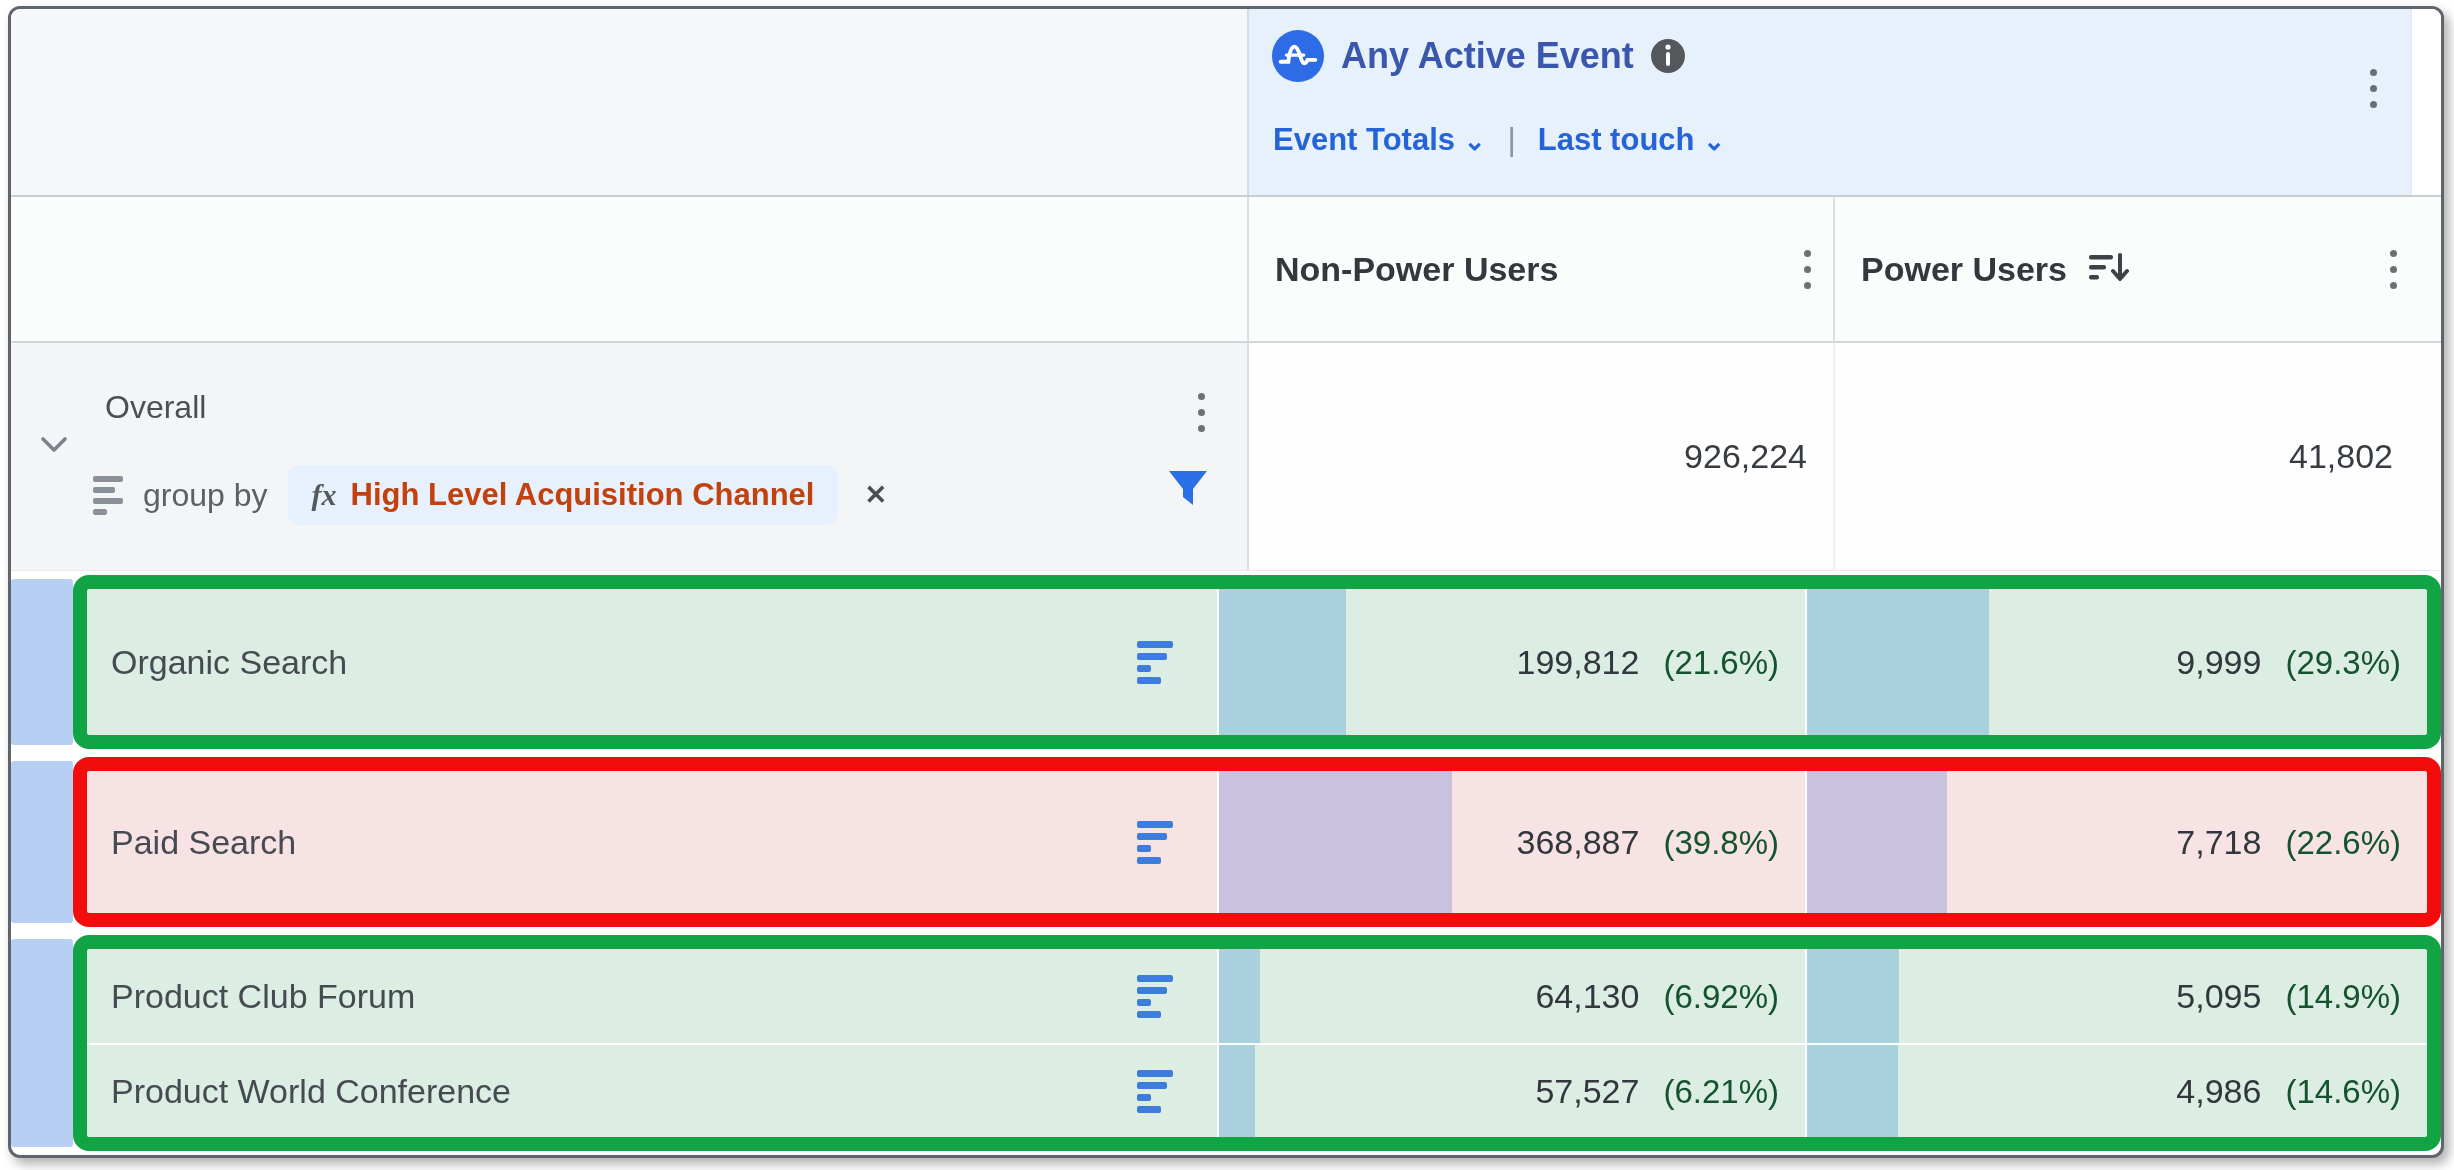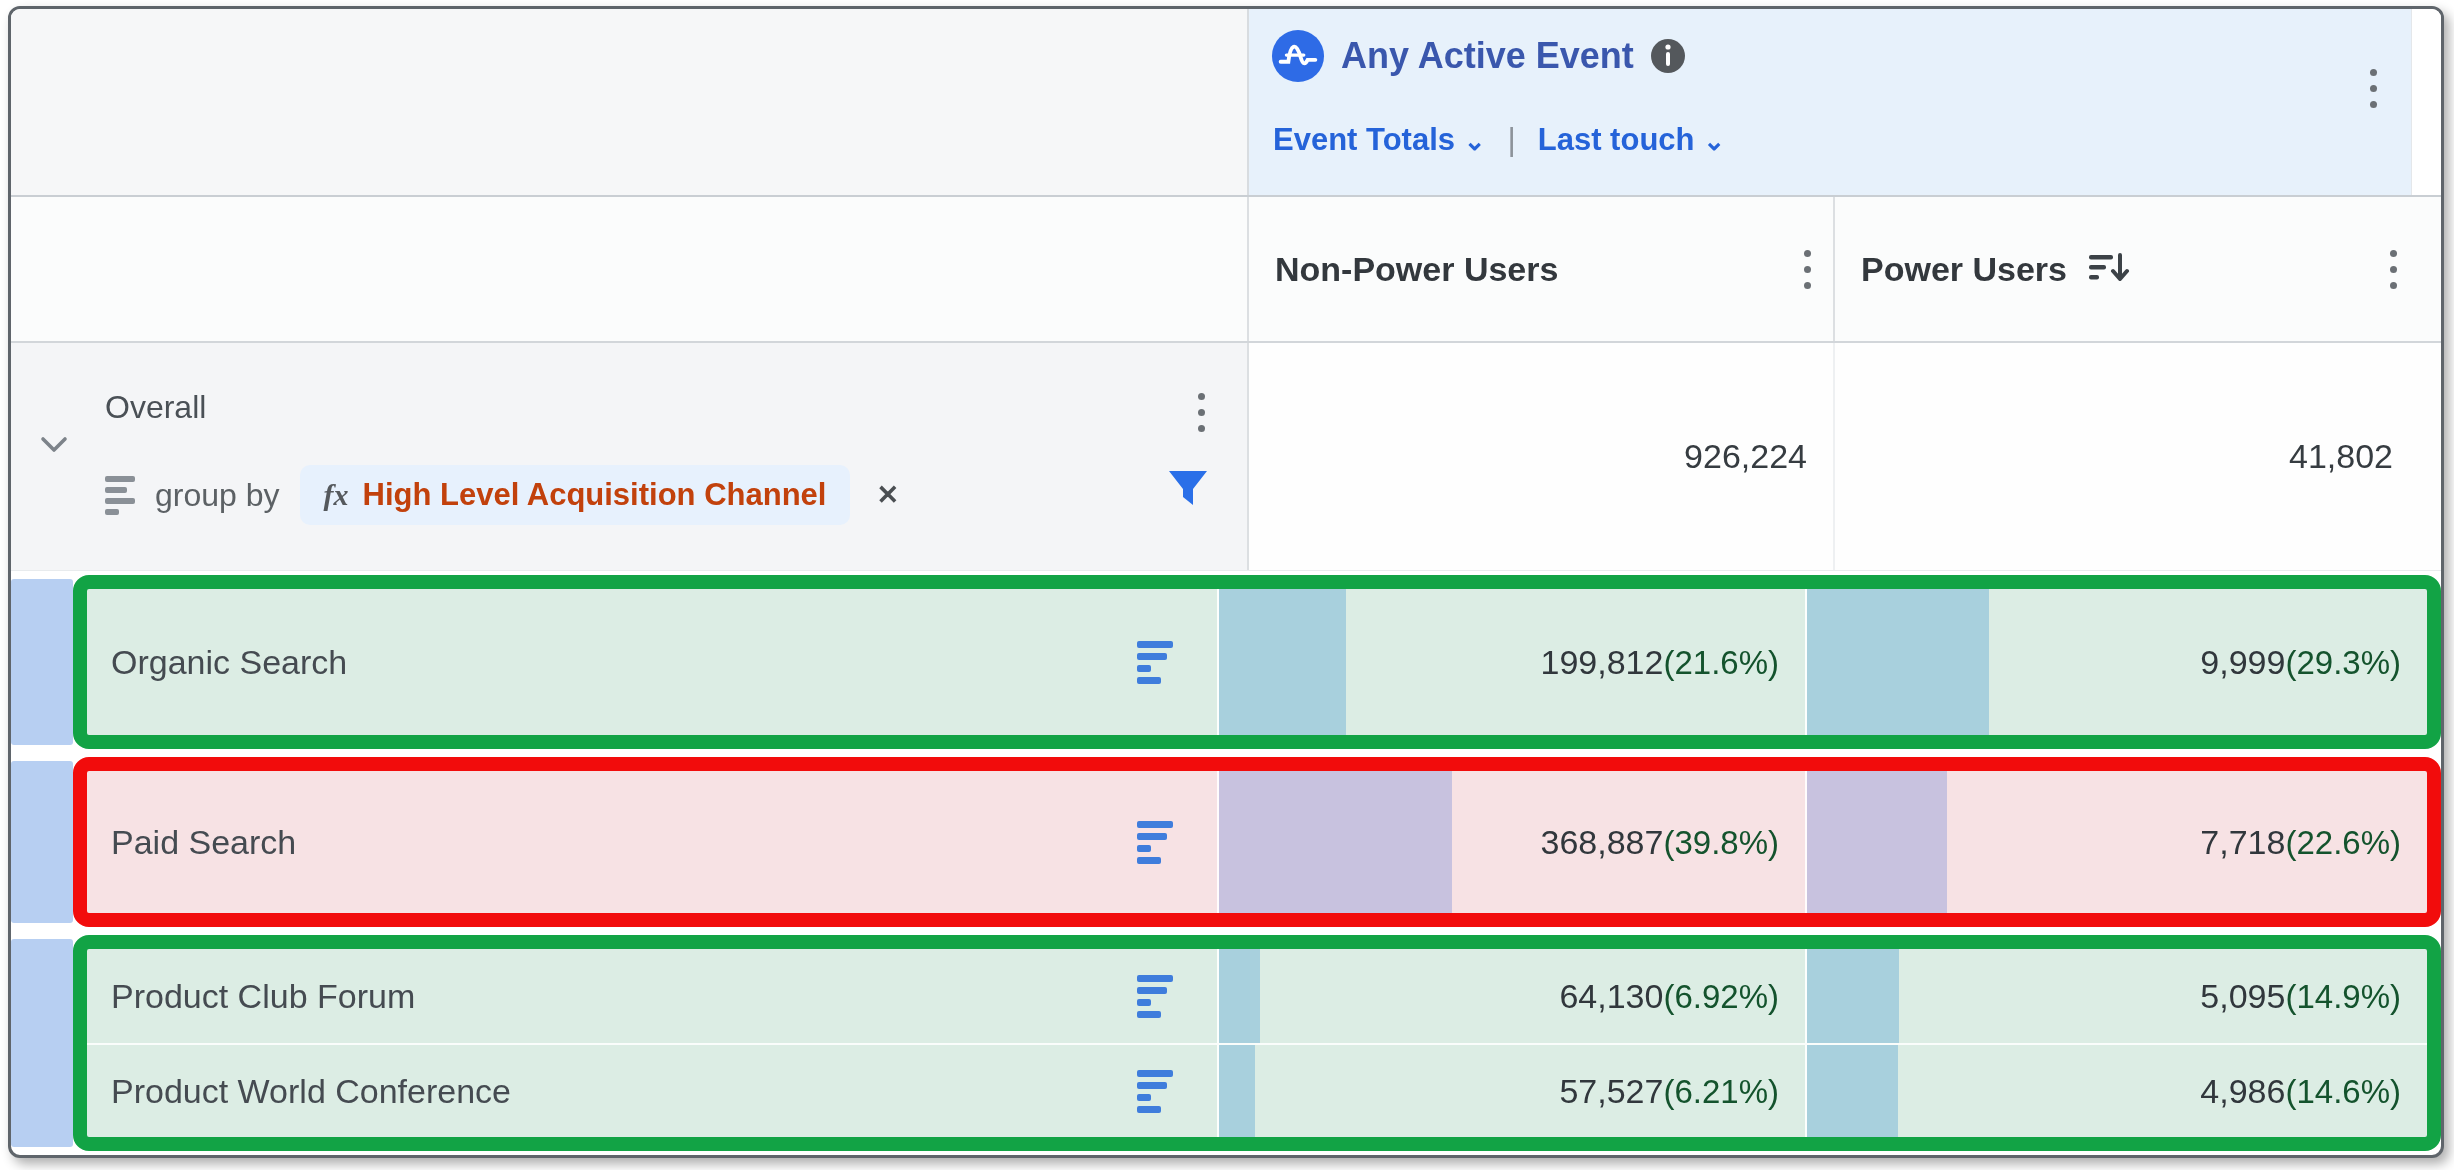--- a/index.html
+++ b/index.html
@@ -33,21 +33,21 @@
   .col-label { font-size:34px; font-weight:700; color:#33383d; }
   .head-spacer { flex:1; }
   .sort-icon { margin-left:20px; }
 
   
   .row-overall { height:228px; display:flex; border-bottom:1px solid #e8ebed; }
   .overall-left { width:1238px; background:#f4f5f7; border-right:2px solid #dcdfe2; position:relative; }
   .ov-chevron { position:absolute; left:28px; top:92px; }
   .ov-title { position:absolute; left:94px; top:46px; font-size:32px; color:#4a5056; }
   .ov-kebab { position:absolute; right:42px; top:50px; }
-  .ov-line2 { position:absolute; left:94px; top:122px; display:flex; align-items:center; gap:20px; }
+  .ov-line2 { position:absolute; left:82px; top:122px; display:flex; align-items:center; gap:20px; }
   .groupby-label { font-size:32px; color:#5c6165; }
   .fx-chip { display:flex; align-items:center; gap:14px; background:#e7f1fd; border-radius:10px; padding:12px 24px; }
   .fx-glyph { font-size:30px; font-style:italic; font-weight:700; color:#55595d; font-family:"Liberation Serif", serif; }
   .fx-chip-label { font-size:31px; font-weight:600; color:#c2410c; }
   .chip-close { font-size:27px; color:#4a4e52; font-weight:700; padding-left:6px; }
   .ov-funnel { position:absolute; right:38px; top:126px; }
   .overall-val { width:586px; border-right:2px solid #eef0f2; display:flex; align-items:center; justify-content:flex-end; padding-right:26px; background:#fefefe; }
   .overall-val.last { flex:1; border-right:none; padding-right:48px; }
   .num { font-size:34px; color:#363c41; }
 
@@ -64,21 +64,21 @@
   .drow.tall { height:146px; }
   .drow.mid  { height:142px; }
   .drow.short{ height:94px; }
   .dlabel { width:1132px; display:flex; align-items:center; justify-content:space-between; padding:0 44px 0 24px; border-right:2px solid rgba(255,255,255,0.9); }
   .dlabel-text { font-size:34px; color:#454b51; }
   .dcell { width:588px; position:relative; display:flex; align-items:center; justify-content:flex-end; padding-right:26px; border-right:2px solid rgba(255,255,255,0.9); overflow:hidden; }
   .dcell.last { flex:1; border-right:none; }
   .bar { position:absolute; left:0; top:0; bottom:0; }
   .anno.green .bar { background:#a8d0dd; }
   .anno.red   .bar { background:#c8c2df; }
-  .val-wrap { position:relative; z-index:2; display:flex; align-items:baseline; gap:0; }
+  .val-wrap { position:relative; z-index:2; display:flex; align-items:baseline; gap:24px; }
   .val { font-size:34px; color:#31373c; }
   .pct { font-size:33px; color:#14532d; }
 
   
   .kebab-dots { display:flex; flex-direction:column; gap:9px; }
   .kebab-dots i { width:7px; height:7px; border-radius:50%; background:#6b7075; display:block; }
   .bars-icon-blue { display:flex; flex-direction:column; gap:5px; }
   .bars-icon-blue i { display:block; height:7px; border-radius:2px; background:#3f7ddc; }
   .bars-icon-gray { display:flex; flex-direction:column; gap:5px; }
   .bars-icon-gray i { display:block; height:6px; border-radius:2px; background:#8a9097; }

